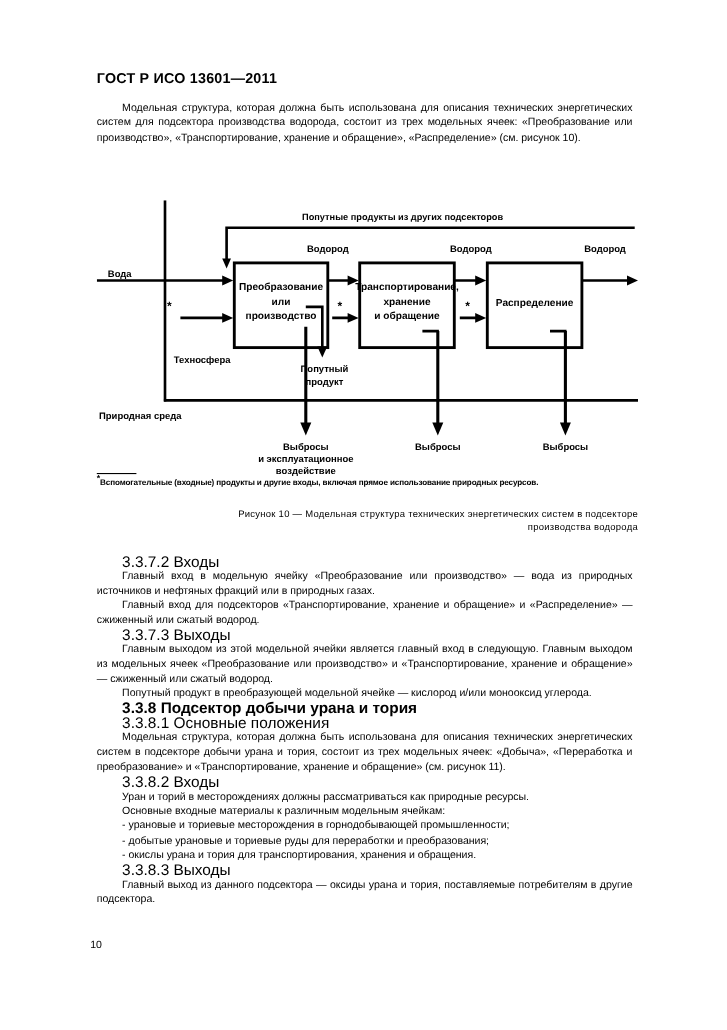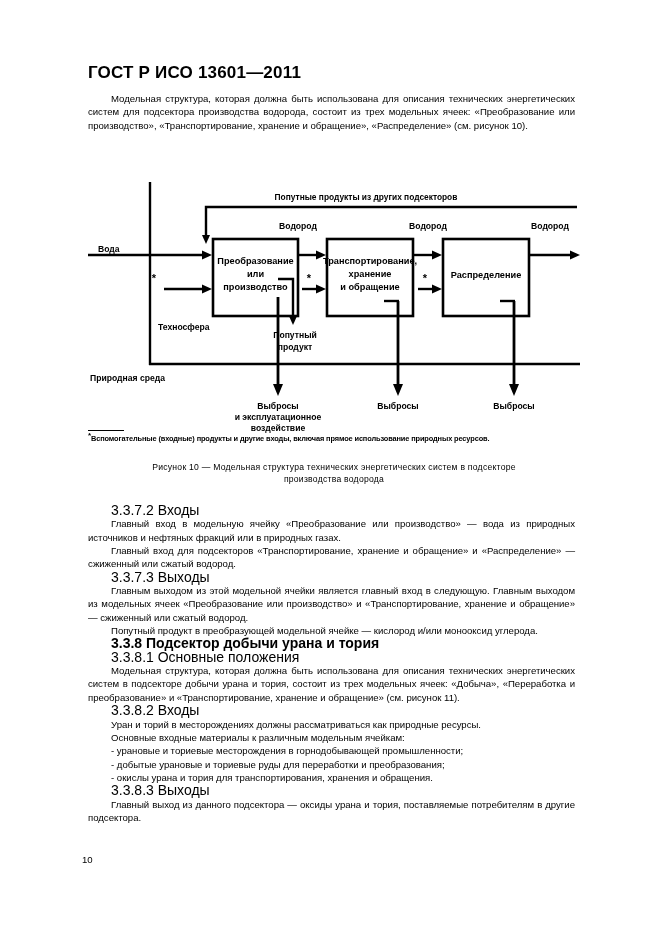--- a/index.html
+++ b/index.html
@@ -22,21 +22,21 @@
     width: 661px;
     height: 936px;
     box-sizing: border-box;
   }
 
   
   .doc-header {
     position: absolute;
     left: 88px;
     top: 63px;
-    font-size: 17px;
+    font-size: 13px;
     font-weight: bold;
     letter-spacing: 0.2px;
   }
 
   
   .content {
     position: absolute;
     left: 88px;
     top: 92px;
     width: 487px;
@@ -94,21 +94,21 @@
     font-size: 8px;
     vertical-align: super;
     line-height: 0;
   }
 
   .fig-caption {
     position: absolute;
     left: 88px;
     top: 462px;
     width: 492px;
-    text-align: center;
+    text-align: right;
     font-size: 8.6px;
     line-height: 11.5px;
     letter-spacing: 0.25px;
   }
 
   
   .lower {
     position: absolute;
     left: 88px;
     top: 504px;

